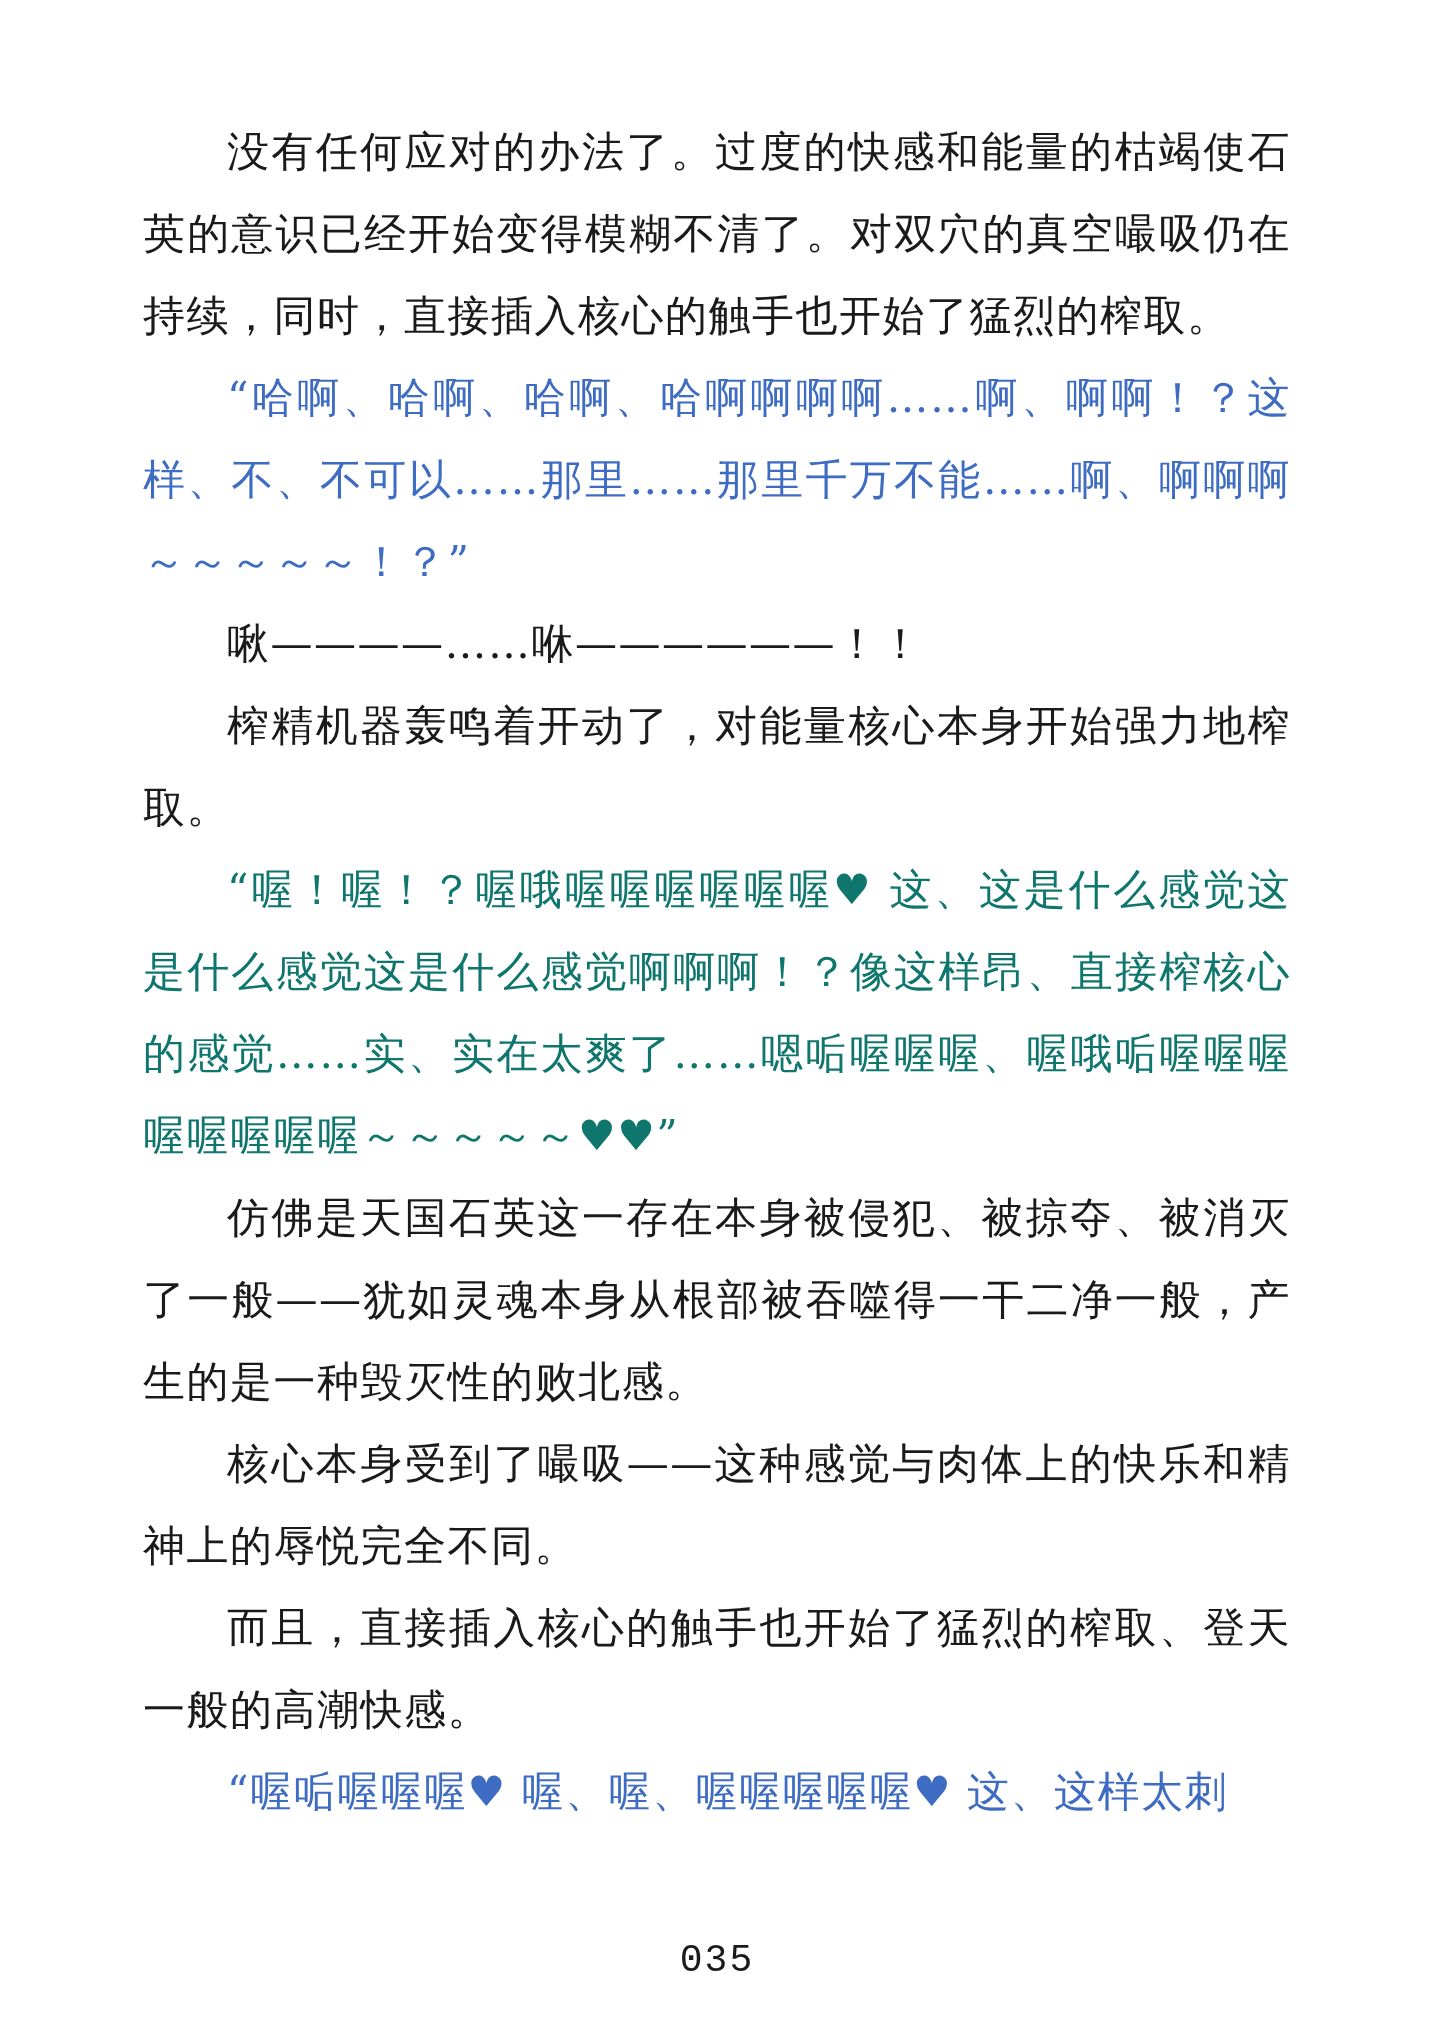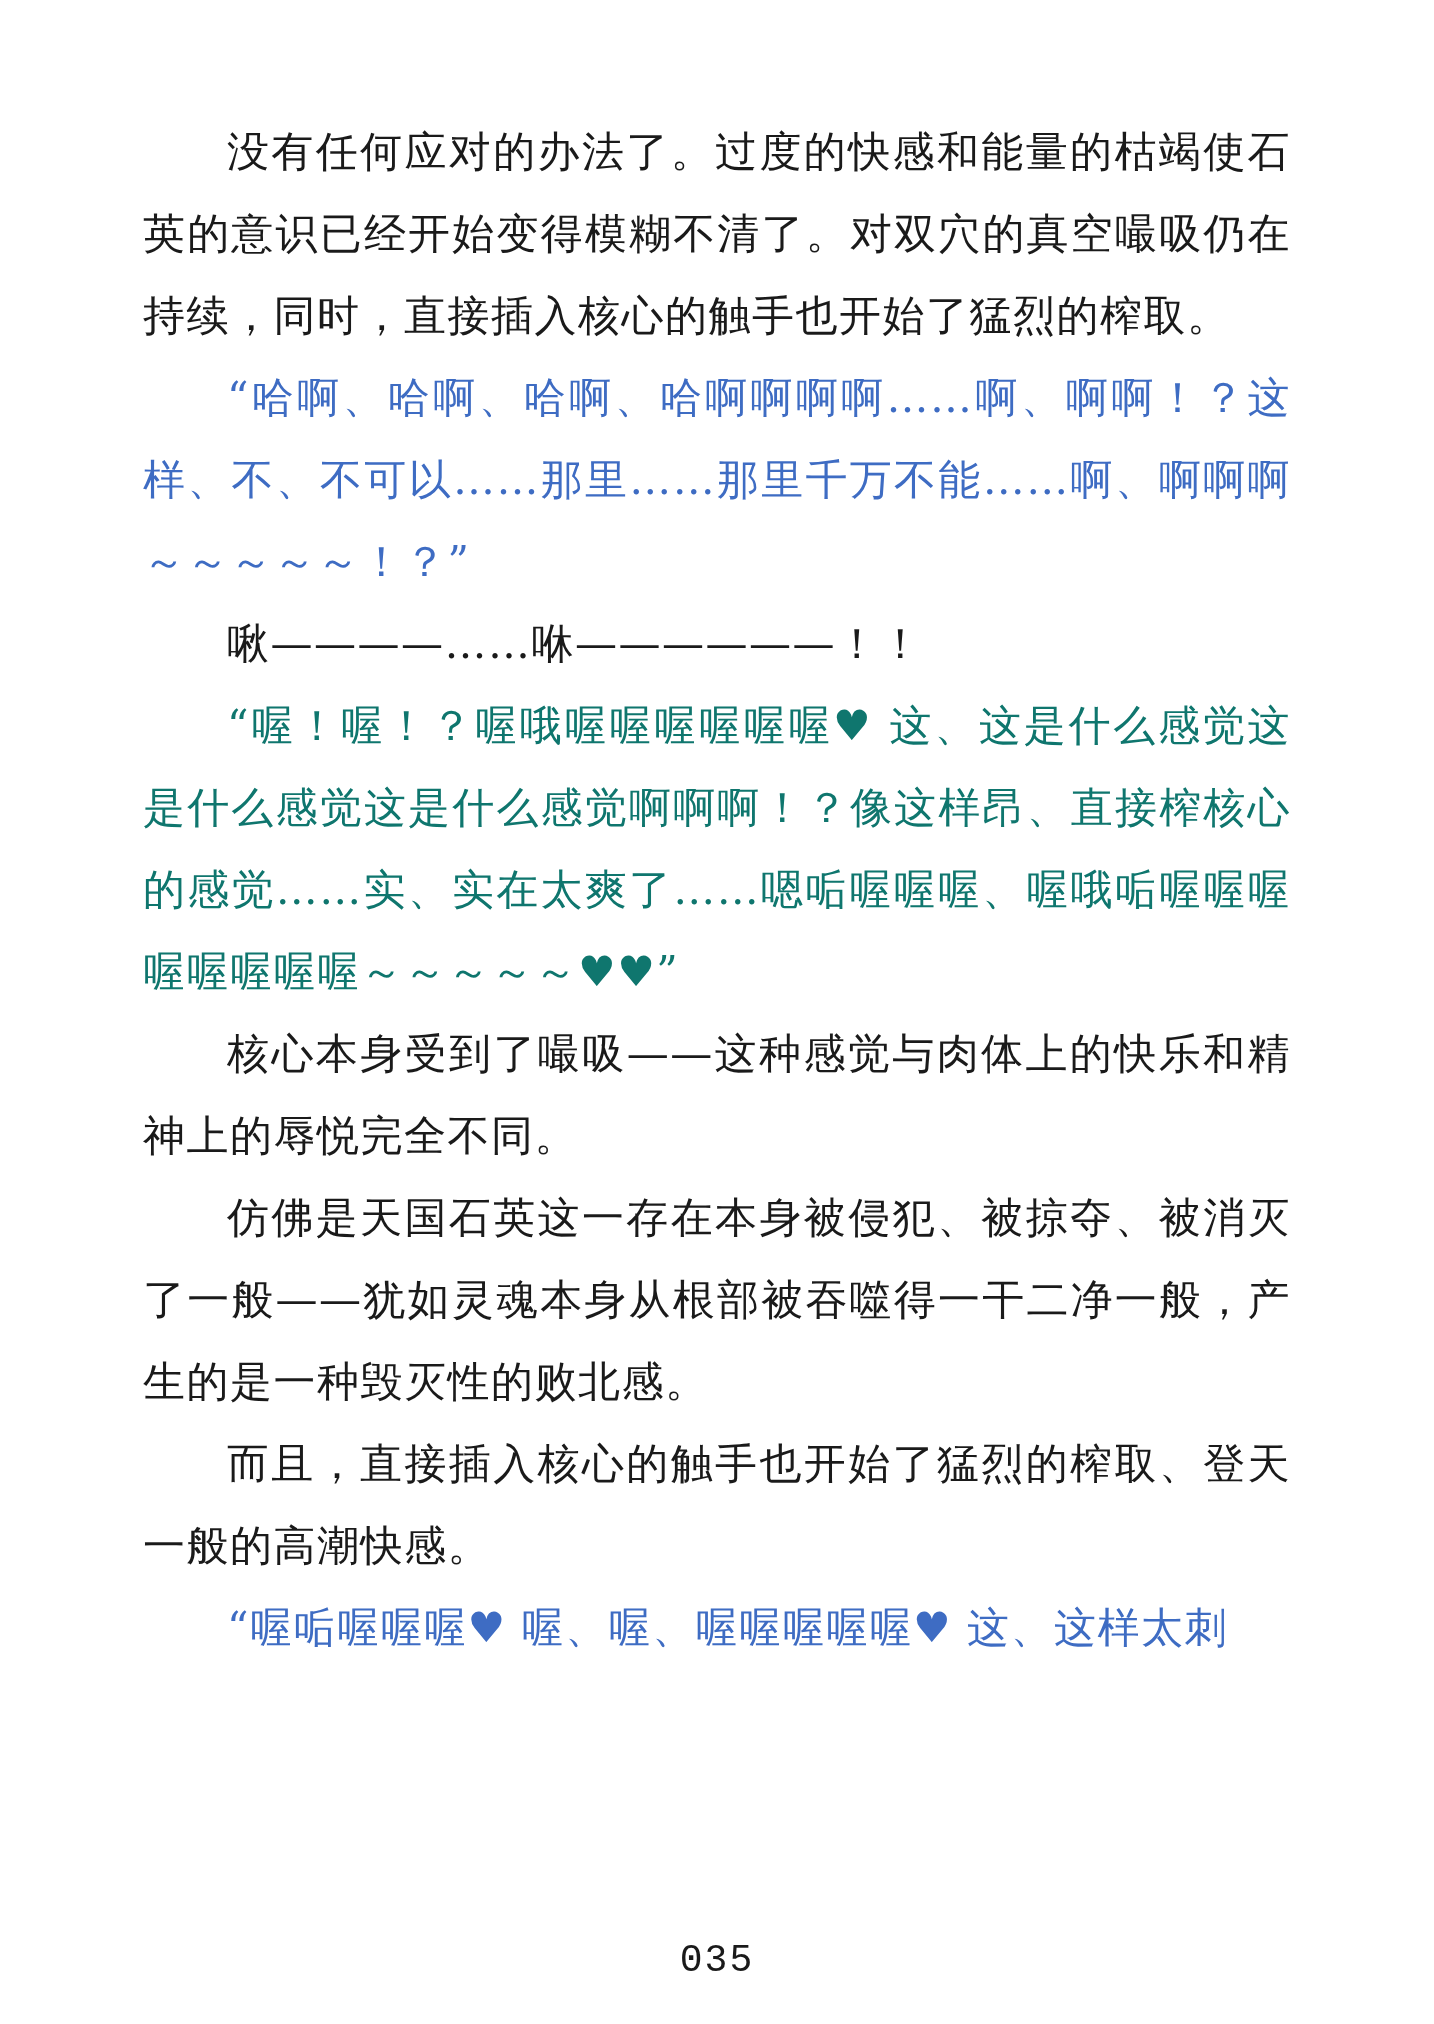--- a/index.html
+++ b/index.html
@@ -52,20 +52,21 @@
 </style>
 </head>
 <body>
 
 <div class="page" style="background: rgb(255, 255, 255); border-radius: 28px;">
   <div class="text-body" style="color: rgb(26, 26, 26);">
 
   <p class="narration">没有任何应对的办法了。过度的快感和能量的枯竭使石英的意识已经开始变得模糊不清了。对双穴的真空嘬吸仍在持续，同时，直接插入核心的触手也开始了猛烈的榨取。</p>
       <p class="dialogue" style="color: rgb(62, 108, 195);">“哈啊、哈啊、哈啊、哈啊啊啊啊……啊、啊啊！？这样、不、不可以……那里……那里千万不能……啊、啊啊啊～～～～～！？”</p>
       <p class="narration">啾————……咻——————！！</p>
+      <p class="narration">榨精机器轰鸣着开动了，对能量核心本身开始强力地榨取。</p>
       <p class="dialogue" style="color: #0f766e;">“喔！喔！？喔哦喔喔喔喔喔喔♥ 这、这是什么感觉这是什么感觉这是什么感觉啊啊啊！？像这样昂、直接榨核心的感觉……实、实在太爽了……嗯㖃喔喔喔、喔哦㖃喔喔喔喔喔喔喔喔～～～～～♥♥”</p>
+      <p class="narration">仿佛是天国石英这一存在本身被侵犯、被掠夺、被消灭了一般——犹如灵魂本身从根部被吞噬得一干二净一般，产生的是一种毁灭性的败北感。</p>
       <p class="narration">核心本身受到了嘬吸——这种感觉与肉体上的快乐和精神上的辱悦完全不同。</p>
-      <p class="narration">仿佛是天国石英这一存在本身被侵犯、被掠夺、被消灭了一般——犹如灵魂本身从根部被吞噬得一干二净一般，产生的是一种毁灭性的败北感。</p>
       <p class="narration">而且，直接插入核心的触手也开始了猛烈的榨取、登天一般的高潮快感。</p>
       <p class="dialogue" style="color: rgb(62, 108, 195);">“喔㖃喔喔喔♥ 喔、喔、喔喔喔喔喔♥ 这、这样太刺</p>
     </div>
   <div class="page-number">035</div>
 </div>
 
 </body></html>

